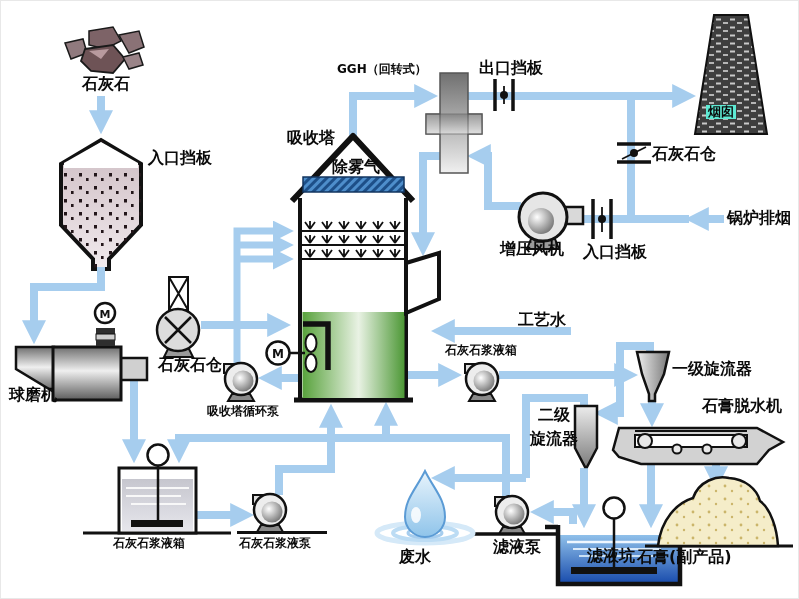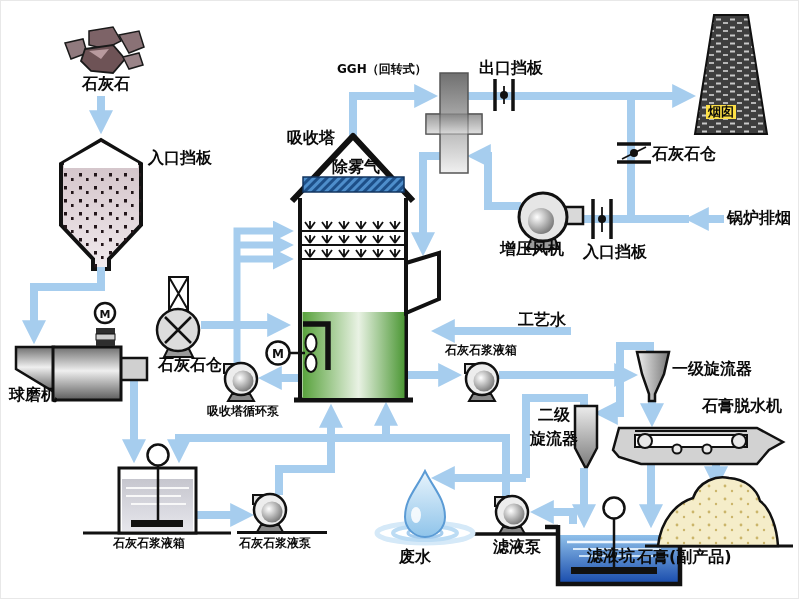--- a/index.html
+++ b/index.html
@@ -1,21 +1,21 @@
 <!DOCTYPE html>
 <html><head>
 <meta charset="utf-8">
 <style>
   html,body{margin:0;padding:0;background:#fff;}
   .stage{position:relative;width:799px;height:599px;background:#ffffff;overflow:hidden;
          font-family:"DejaVu Sans","Liberation Sans",sans-serif;border:1px solid #e8e8e8;box-sizing:border-box;}
   svg{position:absolute;left:0;top:0;}
   .lbl{position:absolute;font-weight:700;font-size:16px;color:#0a0a0a;white-space:nowrap;line-height:1.05;}
   .sm{font-size:12px;}
-  .chim{background:#fde047;padding:0 2px;font-size:13px;}
+  .chim{background:#5eead4;padding:0 2px;font-size:13px;}
   .pipe{stroke:#a6cdee;stroke-width:8;fill:none;}
   .pipe-thin{stroke:#a6cdee;stroke-width:7;fill:none;}
 </style>
 </head>
 <body>
 
 <div class="stage">
 <svg width="799" height="599" viewBox="0 0 799 599">
   <defs>
     <marker id="ar" markerWidth="3" markerHeight="3" refX="0.6" refY="1.5" orient="auto" markerUnits="strokeWidth" viewBox="0 0 3 3">

